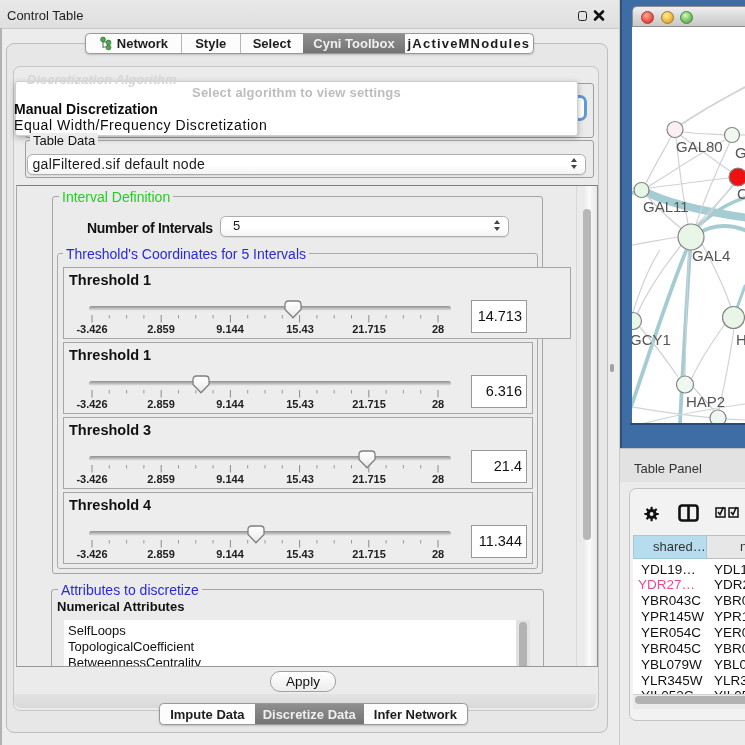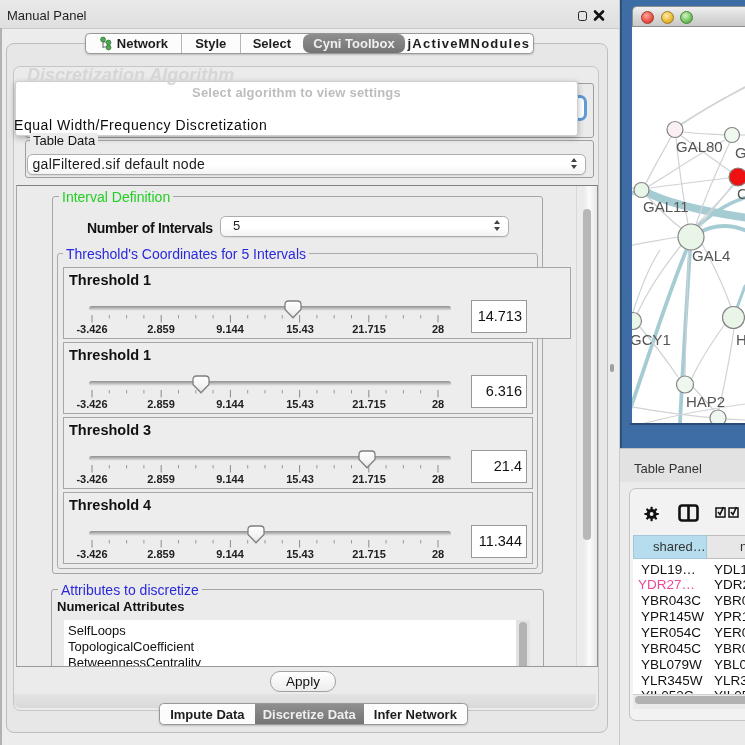--- a/index.html
+++ b/index.html
@@ -24,47 +24,48 @@
 .tlabel{position:absolute;left:5px;top:4px;font-size:14.5px;font-weight:bold;color:#111;}
 .track{position:absolute;left:25px;top:38px;width:362px;height:5px;border-radius:2.5px;
   background:linear-gradient(180deg,#8f8f8f 0%,#aaaaaa 30%,#cccccc 65%,#efefef 100%);}
 .slabel{position:absolute;top:55px;width:56px;text-align:center;font-size:11px;font-weight:bold;color:#202020;}
 .tfield{position:absolute;left:407px;top:32px;width:56px;height:33px;box-sizing:border-box;background:#fff;
   border:1px solid #989898;font-size:14.5px;color:#111;text-align:right;line-height:31px;padding-right:4px;}
 .knob{position:absolute;top:32px;}
 </style></head><body>
 <div id="root">
 <div class="abs" style="left:0;top:0;width:620px;height:28px;background:linear-gradient(180deg,#e9e9e9,#dfdfdf);border-bottom:1px solid #c9c9c9;"></div>
-<div class="abs" style="left:7px;top:8px;font-size:13px;color:#1f1f1f;">Manual Panel</div>
+<div class="abs" style="left:7px;top:8px;font-size:13px;color:#1f1f1f;">Control Table</div>
 <div class="abs" style="left:578px;top:10.5px;width:7px;height:8px;border:1.8px solid #222;border-radius:2.5px;"></div>
 <svg class="abs" style="left:593px;top:8.5px;" width="12" height="13" viewBox="0 0 12 13">
       <path d="M2 2.5 L10 10.5 M10 2.5 L2 10.5" stroke="#111" stroke-width="2.6" stroke-linecap="round"></path>
     </svg>
 <div class="abs" style="left:6px;top:43px;width:600px;height:688px;background:#e7e7e7;border:1px solid #bdbdbd;border-radius:8px;"></div>
 <div class="abs" style="left:13px;top:66px;width:584px;height:643px;background:#ebebeb;border:1px solid #c6c6c6;border-radius:7px;"></div>
 <div class="abs" style="left:14px;top:694px;width:582px;height:14px;background:linear-gradient(180deg,#e3e3e3,#d9d9d9);border-radius:0 0 7px 7px;"></div>
 <div class="tabbar" style="left:85px;top:33px;width:447px;height:19px;">
 <div class="tabseg" style="width:97px;"><svg width="14" height="15" viewBox="0 0 14 15" style="margin-right:4px;">
           <path d="M4 4 L4 12 M4 6 L9 6 M4 11 L9 11" stroke="#777" stroke-width="1.2" fill="none"></path>
           <circle cx="4" cy="3.5" r="2.4" fill="#52a852" stroke="#2e7a33" stroke-width="0.8"></circle>
           <circle cx="9.5" cy="6.5" r="2.4" fill="#52a852" stroke="#2e7a33" stroke-width="0.8"></circle>
           <circle cx="9.5" cy="11.5" r="2.4" fill="#52a852" stroke="#2e7a33" stroke-width="0.8"></circle>
         </svg>Network</div>
 <div class="tsep"></div>
       <div class="tabseg" style="width:59px;">Style</div>
 <div class="tsep"></div>
       <div class="tabseg" style="width:64px;">Select</div>
-<div class="tabseg tabsel" style="width:104px;border-radius:7px;">Cyni Toolbox</div>
+<div class="tabseg tabsel" style="width:104px;">Cyni Toolbox</div>
 <div class="tabseg" style="width:131px;letter-spacing:1.2px;">jActiveMNodules</div>
 </div>
 <div class="grp" style="left:25px;top:83px;width:567px;height:53px;border-color:#9e9e9e;"></div>
 <div class="abs" style="left:560px;top:95px;width:21px;height:20px;background:#fff;border:3px solid #5f9bd6;border-radius:7px;"></div>
 <div class="abs" style="left:15px;top:81px;width:563px;height:55px;background:#fff;border:1px solid #cfcfcf;box-sizing:border-box;border-radius:3px;box-shadow:0 2px 6px rgba(0,0,0,0.28);"></div>
-<div class="abs" style="left:27px;top:65px;font-size:18px;font-weight:bold;color:#d6d6d6;font-style:italic;">Discretization Algorithm</div>
+<div class="abs" style="left:27px;top:72px;font-size:13px;font-weight:bold;color:#d6d6d6;font-style:italic;">Discretization Algorithm</div>
 <div class="abs" style="left:15px;top:85px;width:563px;text-align:center;font-size:13px;font-weight:bold;color:#bdbdbd;letter-spacing:0.2px;">Select algorithm to view settings</div>
+<div class="abs" style="left:14px;top:101px;font-size:14px;font-weight:bold;color:#0c0c0c;">Manual Discretization</div>
 <div class="abs" style="left:14px;top:117px;font-size:14px;color:#0c0c0c;letter-spacing:0.55px;">Equal Width/Frequency Discretization</div>
 <div class="grp" style="left:25px;top:140px;width:567px;height:36px;border-color:#9e9e9e;"></div>
 <div class="glabel" style="left:30px;top:133px;color:#111;font-size:13px;">Table Data</div>
 <div class="combo" style="left:26.5px;top:153.5px;width:557px;height:19px;">
 <div class="ctext" style="line-height:19px;left:5px;font-size:14px;letter-spacing:0.3px;">galFiltered.sif default node</div>
 <div class="arrows" style="top:3px;">
         <div class="arr-up"></div>
         <div class="arr-dn"></div>
       </div>
 </div>

